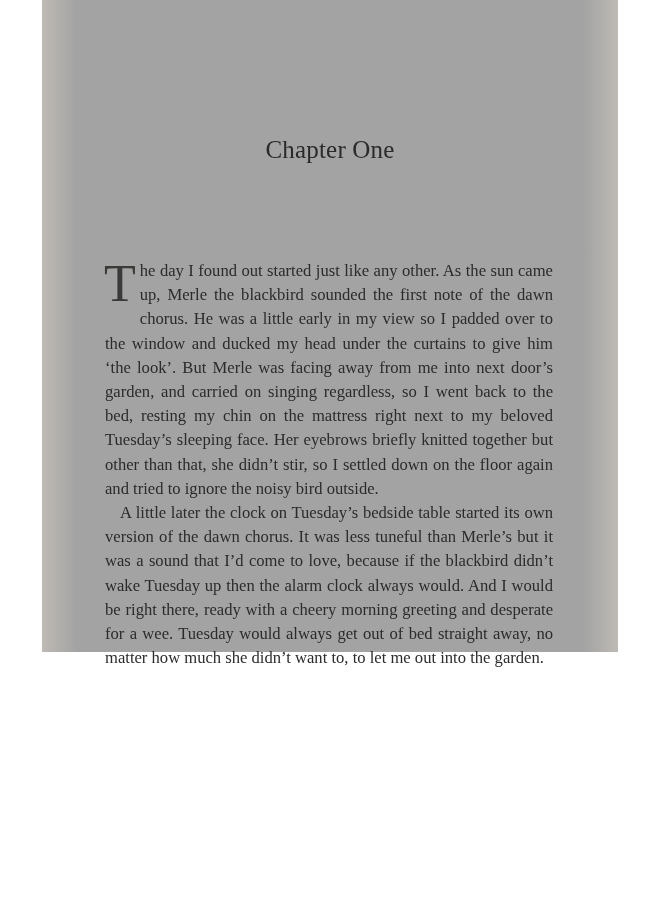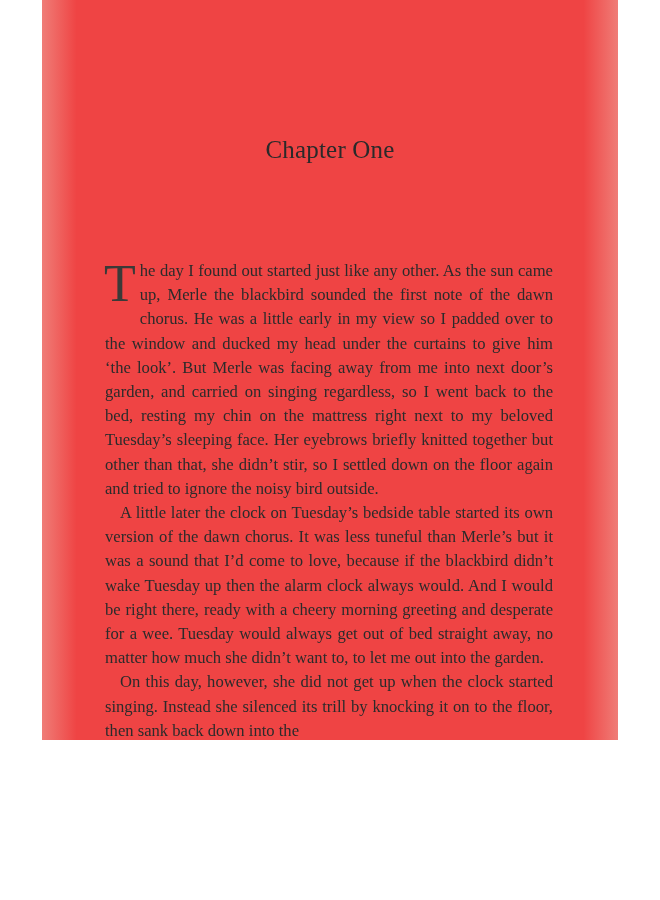--- a/index.html
+++ b/index.html
@@ -8,22 +8,22 @@
       width: 660px;
       height: 900px;
       background: #ffffff;
       overflow: hidden;
     }
     .page {
       position: absolute;
       left: 42px;
       top: 0;
       width: 576px;
-      height: 740px;
-      background: #ef4444;
+      height: 652px;
+      background: #a3a3a3;
     }
     .page::before {
       content: "";
       position: absolute;
       left: 0; top: 0; right: 0; bottom: 0;
       background: linear-gradient(90deg, rgba(240,230,214,0.35) 0%, rgba(252,247,238,0) 6%, rgba(252,247,238,0) 94%, rgba(240,230,214,0.35) 100%);
       pointer-events: none;
     }
     .chapter-title {
       position: absolute;
@@ -70,15 +70,14 @@
   </style>
 </head>
 <body>
 
 <div class="page">
   <h1 class="chapter-title">Chapter One</h1>
 
   <div class="body-text">
     <p class="first"><span class="drop-cap">T</span><span>he day I found out started just like any other. As the sun came up, Merle the blackbird sounded the first note of the dawn chorus. He was a little early in my view so I padded over to the window and ducked my head under the curtains to give him ‘the look’. But Merle was facing away from me into next door’s garden, and carried on singing regardless, so I went back to the bed, resting my chin on the mattress right next to my beloved Tuesday’s sleeping face. Her eyebrows briefly knitted together but other than that, she didn’t stir, so I settled down on the floor again and tried to ignore the noisy bird outside.</span></p>
     <p>A little later the clock on Tuesday’s bedside table started its own version of the dawn chorus. It was less tuneful than Merle’s but it was a sound that I’d come to love, because if the blackbird didn’t wake Tuesday up then the alarm clock always would. And I would be right there, ready with a cheery morning greeting and desperate for a wee. Tuesday would always get out of bed straight away, no matter how much she didn’t want to, to let me out into the garden.</p>
-    <p>On this day, however, she did not get up when the clock started singing. Instead she silenced its trill by knocking it on to the floor, then sank back down into the</p>
   </div>
 </div>
 
 </body></html>

